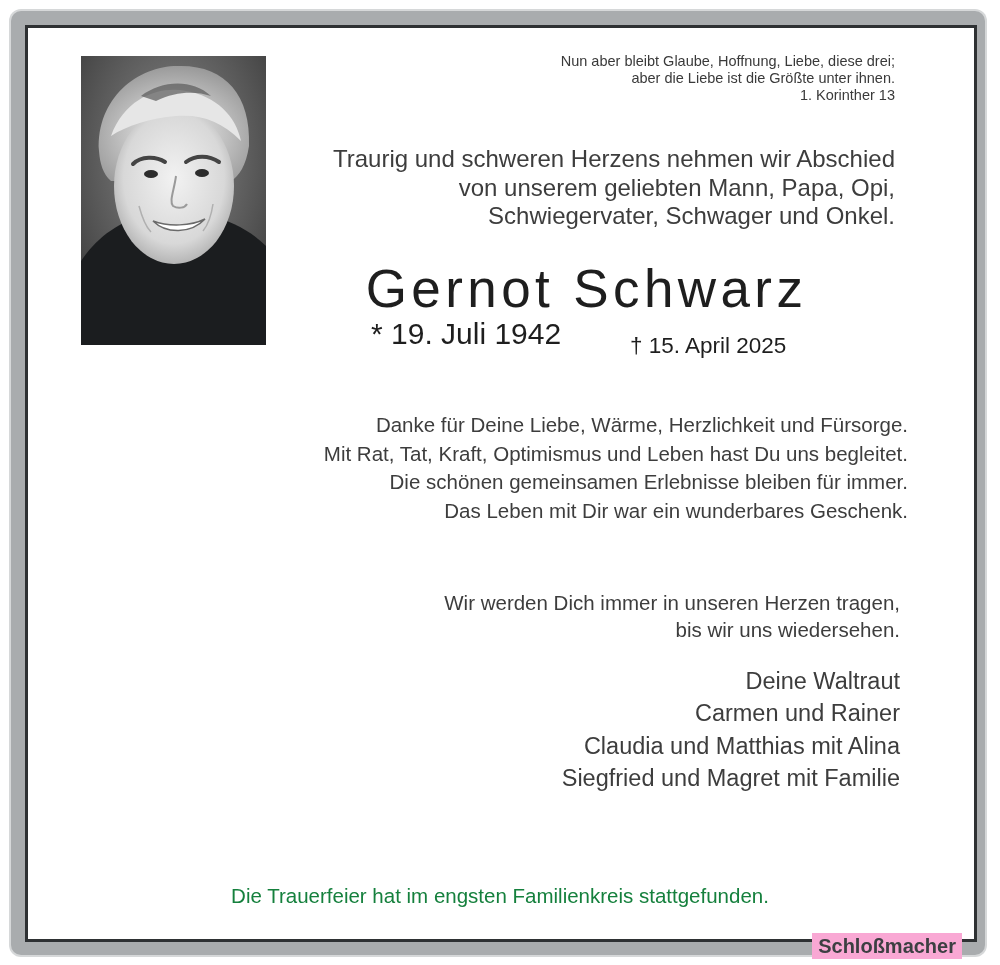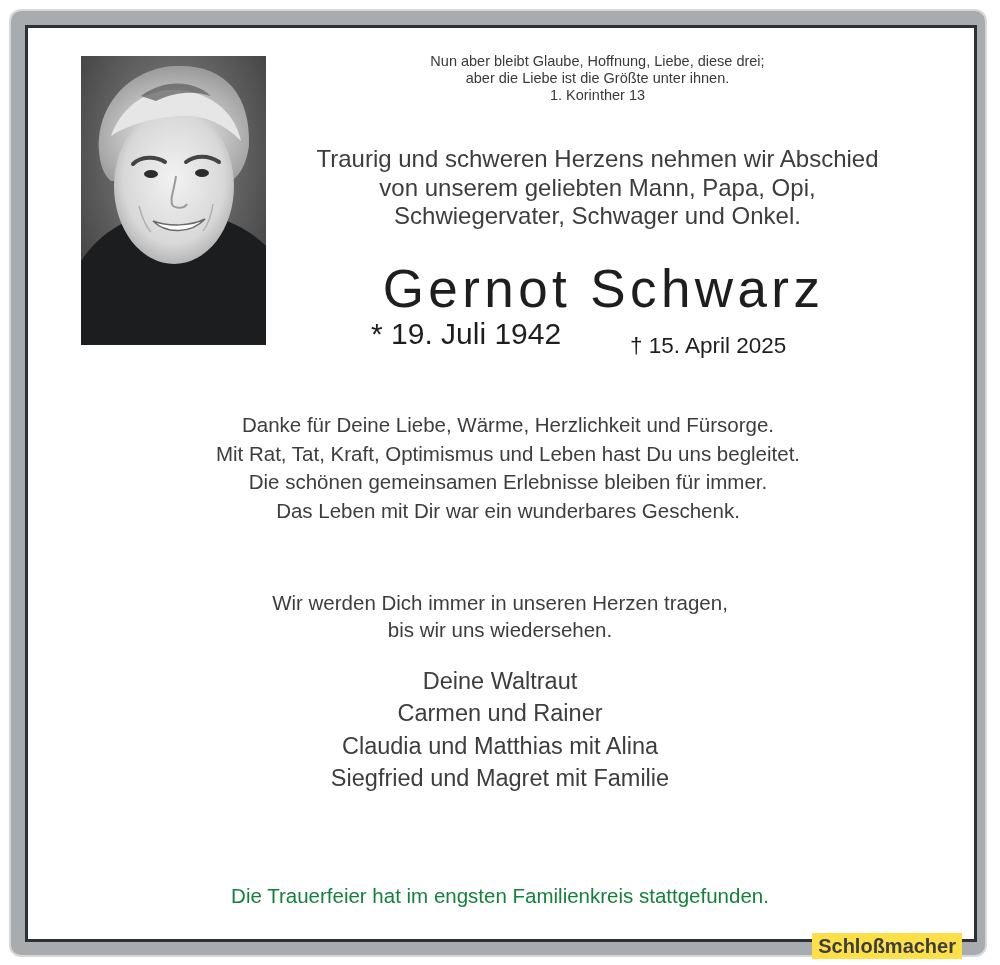--- a/index.html
+++ b/index.html
@@ -34,21 +34,21 @@
       width: 952px;
       height: 917px;
       box-sizing: border-box;
       border: 3px solid #2e3133;
       background: #ffffff;
     }
     .brand {
       position: absolute;
       right: 38px;
       top: 933px;
-      background: #fde047;
+      background: #f9a8d4;
       padding: 0 6px 0 6px;
       font-family: "Liberation Sans", sans-serif;
       font-weight: bold;
       font-size: 20px;
       line-height: 26px;
       color: #3c3f42;
     }
     .photo {
       position: absolute;
       left: 81px;
@@ -75,21 +75,21 @@
     }
     .intro {
       left: 300px;
       width: 595px;
       top: 145px;
       font-size: 24px;
       line-height: 28.5px;
       color: #3d3d3d;
     }
     .name {
-      left: 301px;
+      left: 284px;
       width: 605px;
       top: 258px;
       font-size: 53px;
       line-height: 62px;
       letter-spacing: 4.4px;
       color: #1e1e1e;
       text-align: center;
     }
     .date-born {
       position: absolute;
@@ -135,21 +135,21 @@
       color: #3d3d3d;
     }
     .funeral {
       left: 100px;
       width: 800px;
       top: 882px;
       font-size: 20.5px;
       line-height: 28px;
       color: #15803d;
     }
-    .line { display: block; }
+    .line { display: block; text-align: right; }
   </style>
 </head>
 <body>
 
 <div class="frame-outer"></div>
 <div class="frame-inner"></div>
 
 <div class="photo">
   <svg width="185" height="289" viewBox="0 0 185 289">
     <defs>

